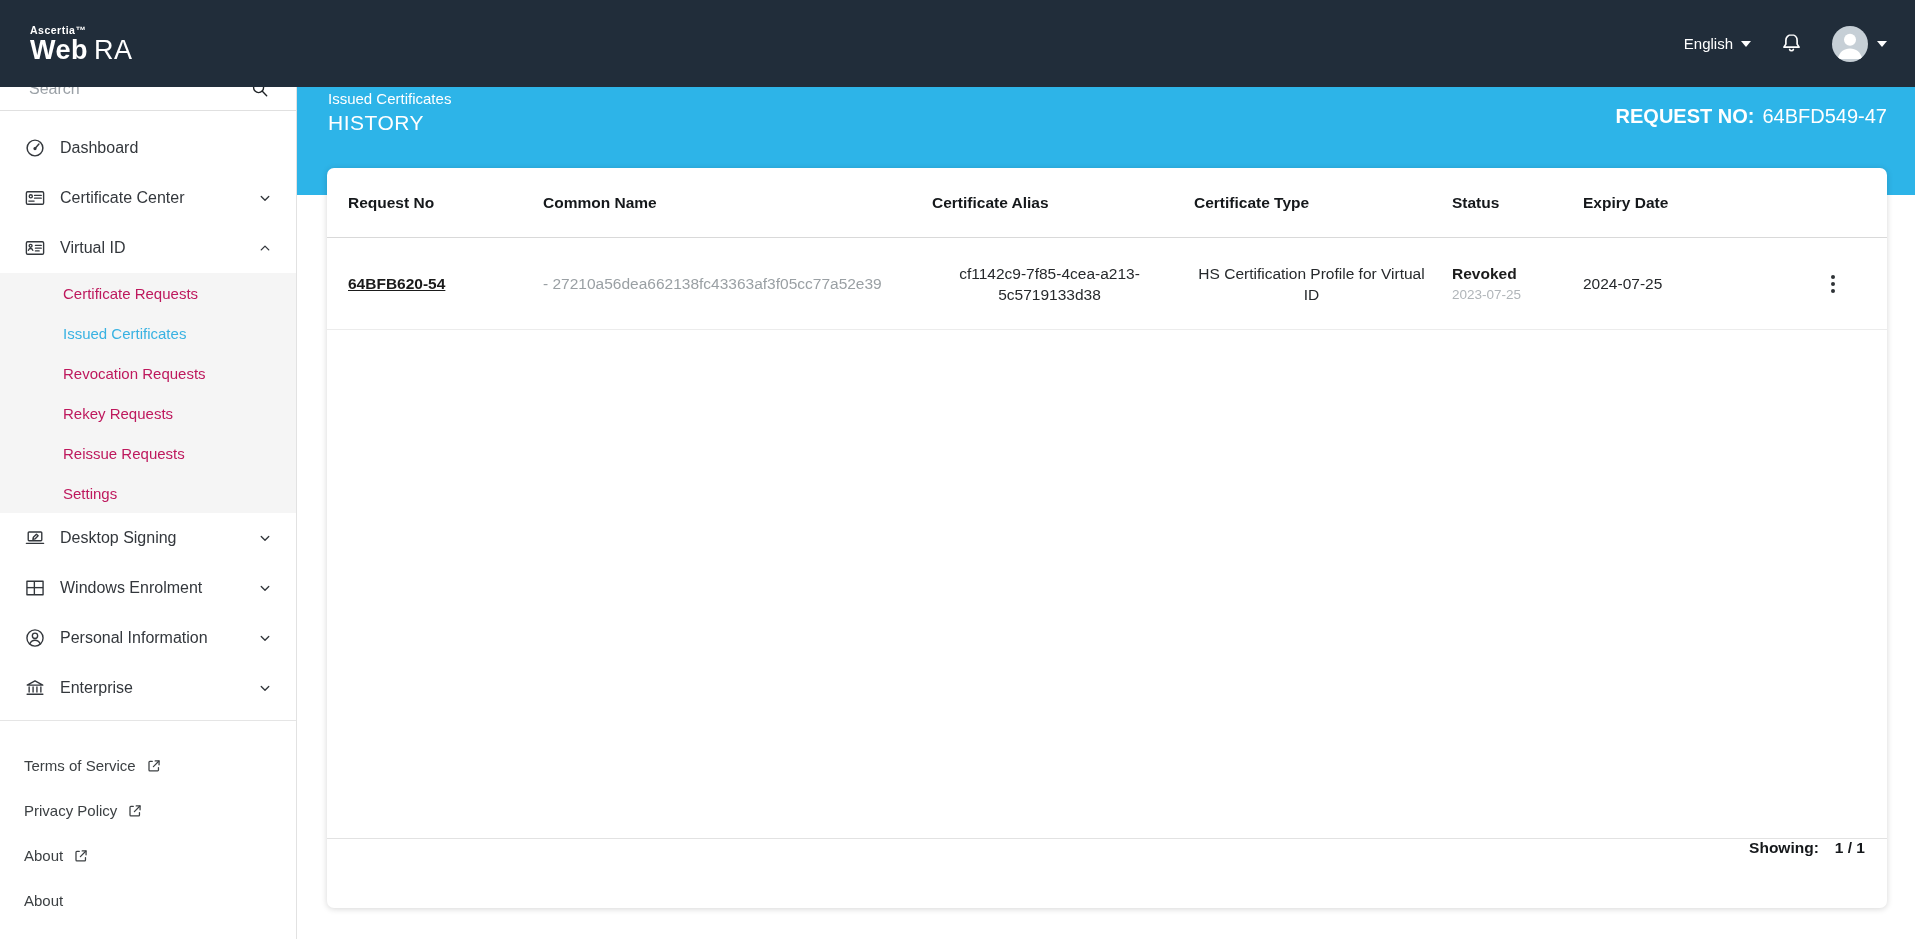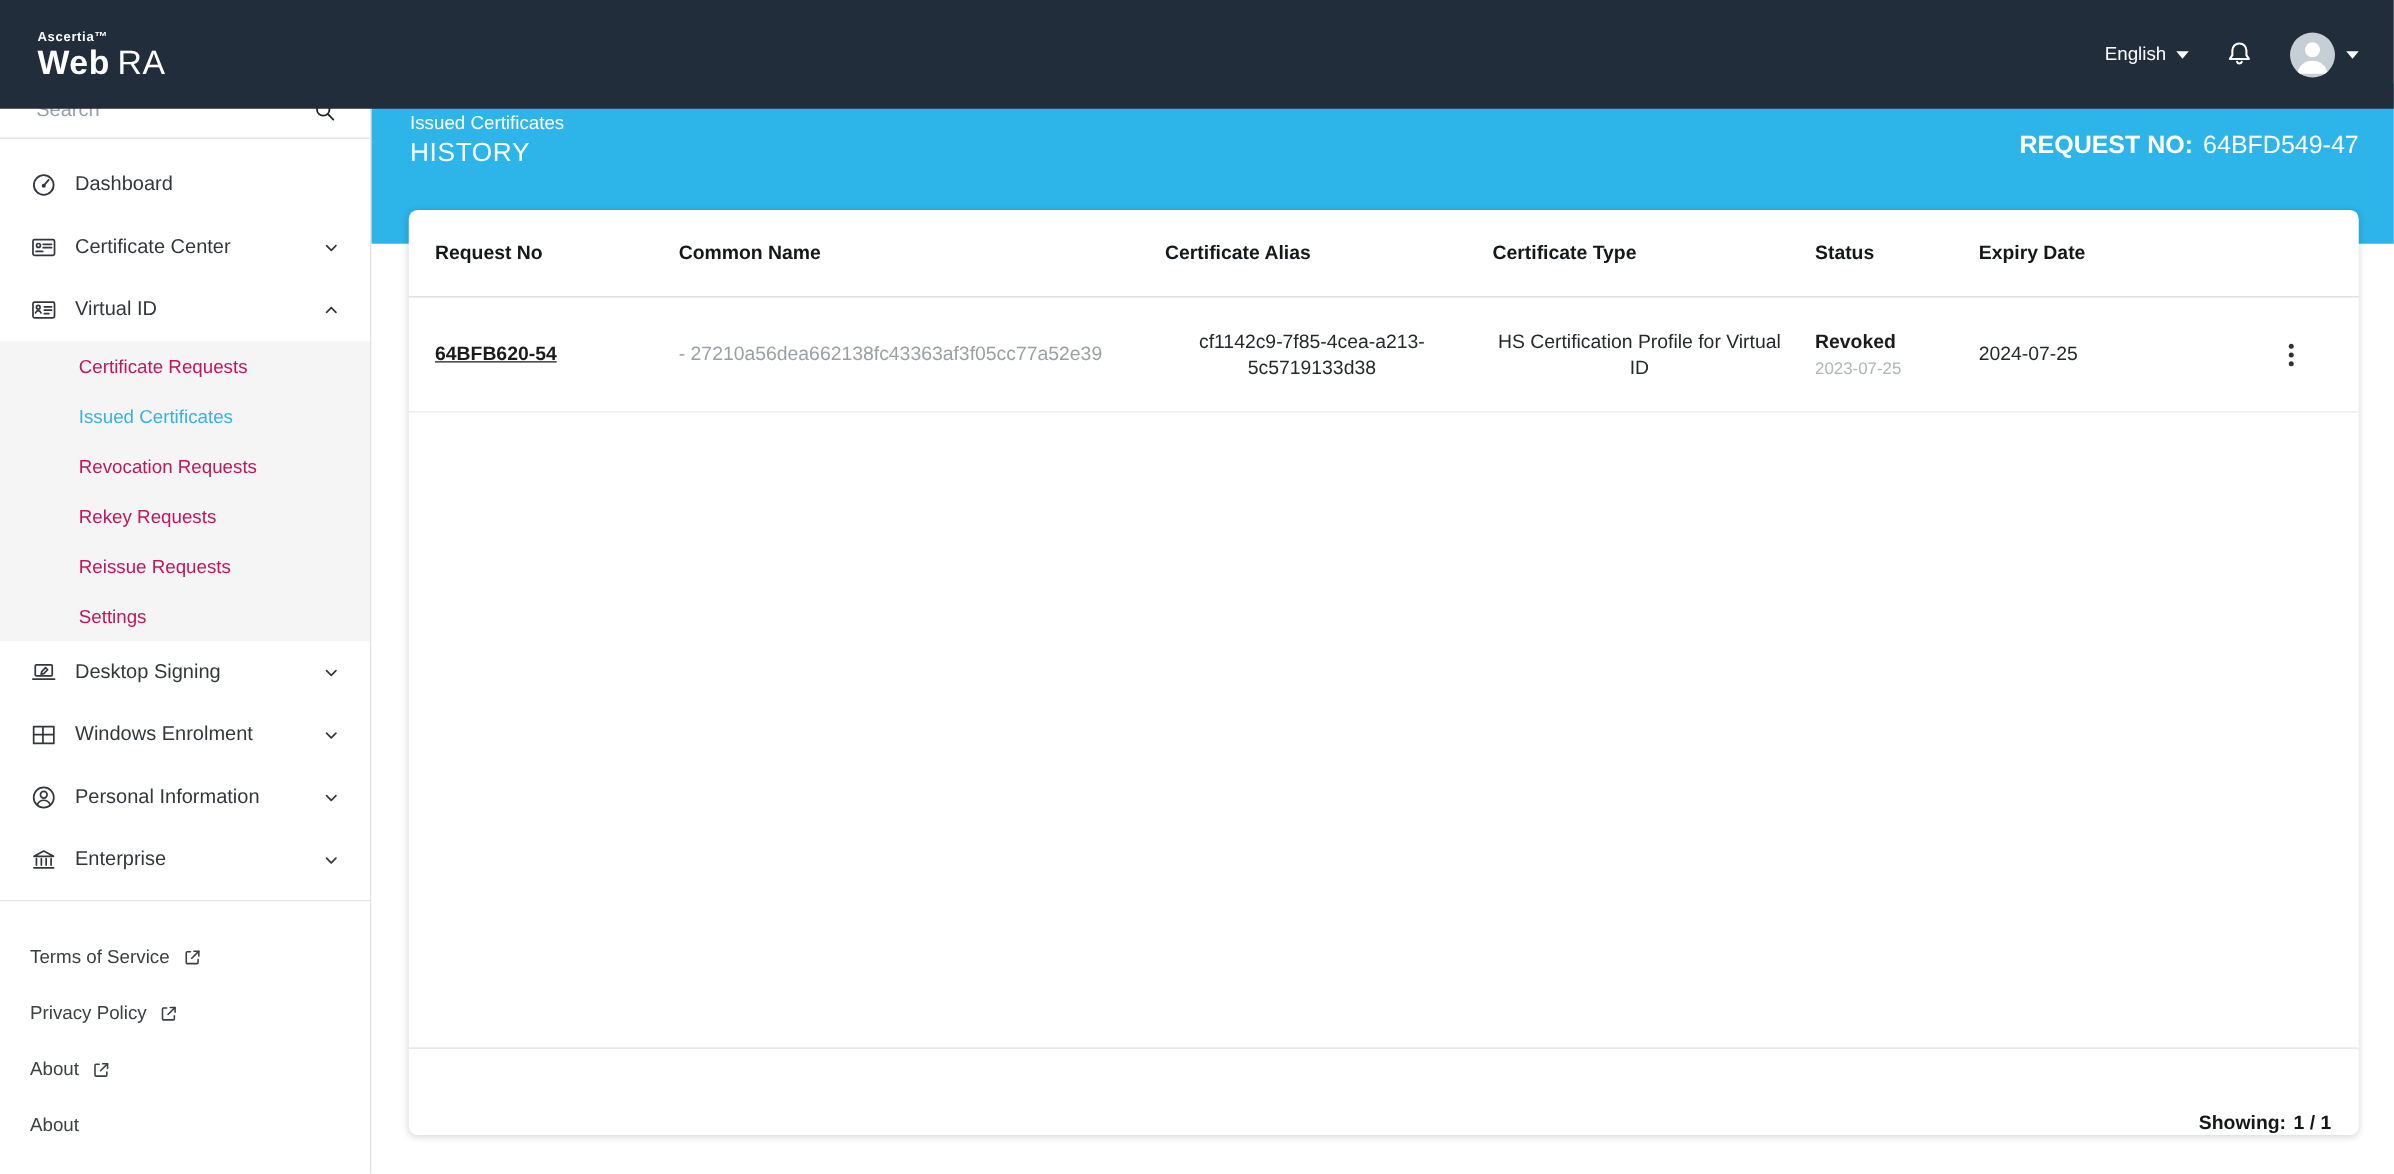--- a/index.html
+++ b/index.html
@@ -64,21 +64,21 @@
   .cell-request a { color:#1b1b1b; font-weight:700; font-size:15.5px; text-decoration:underline; }
   .cell-common { color:#9aa0a4; font-size:15.5px; line-height:21px; max-width:345px; overflow-wrap:break-word; }
   .cell-alias, .cell-type { color:#26292c; font-size:15.5px; line-height:21px; max-width:235px;text-align:center; }
   .cell-status .status-main { font-weight:700; color:#1b1b1b; font-size:15.5px; }
   .cell-status .status-date { color:#b0b5b9; font-size:13.5px; margin-top:4px; }
   .cell-expiry { color:#26292c; font-size:15.5px; }
   .cell-actions { display:flex; justify-content:center; }
   .kebab { display:flex; flex-direction:column; gap:3px; cursor:pointer; padding:4px; }
   .kebab i { width:4px; height:4px; border-radius:50%; background:#2f3337; }
   .panel-footer { position:absolute; left:0; right:0; bottom:0; height:70px; border-top:1px solid #e2e2e2;
-                  display:flex; align-items:flex-end; justify-content:flex-end; padding-right:22px; gap:6px;
+                  display:flex; align-items:flex-start; justify-content:flex-end; padding-right:22px; gap:16px;
                   font-size:15.5px; font-weight:700; color:#15181b; }
 
   .icon { display:flex; align-items:center; justify-content:center; }
 </style>
 </head>
 <body>
 
 <header class="navbar">
   <div class="brand">
     <span class="brand-small">Ascertia™</span>

